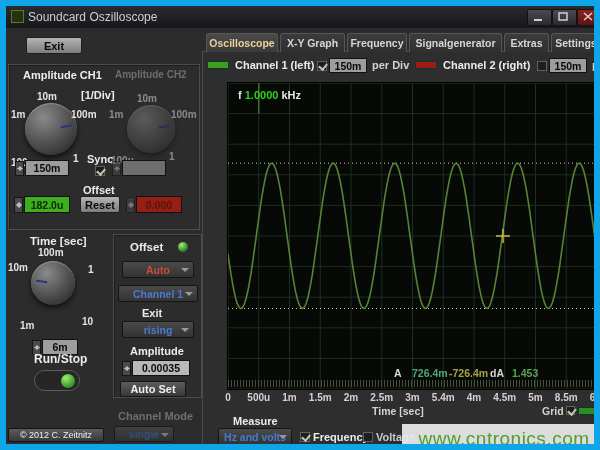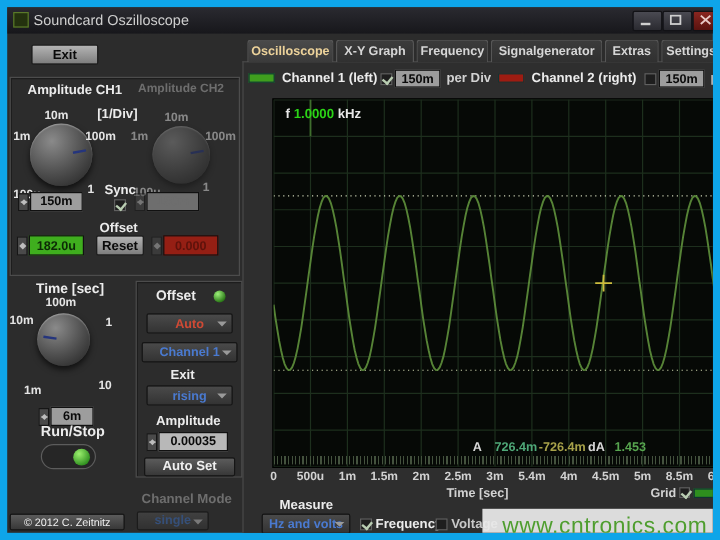--- a/index.html
+++ b/index.html
@@ -195,21 +195,21 @@
     <span class="dd abs" style="left:8px;top:26px;width:72px;height:17px;line-height:16px;color:#cf4a35;">Auto</span>
     <span class="dd abs" style="left:4px;top:50px;width:80px;height:17px;line-height:16px;">Channel 1</span>
     <span class="lbl abs" style="left:28px;top:72px;">Exit</span>
     <span class="dd abs" style="left:8px;top:86px;width:72px;height:17px;line-height:16px;">rising</span>
     <span class="lbl abs" style="left:16px;top:110px;">Amplitude</span>
     <span class="spin abs" style="left:8px;top:126px;height:15px;">
         <i class="up"></i>
         <i class="dn"></i>
       </span>
     <span class="field abs" style="left:18px;top:125px;width:58px;height:16px;line-height:15px;background:#b8b8b8;">0.00035</span>
-    <span class="darkbtn abs" style="left:6px;top:146px;width:76px;height:16px;line-height:15px;">Auto Set</span>
+    <span class="darkbtn abs" style="left:6px;top:146px;width:66px;height:16px;line-height:15px;">Auto Set</span>
   </div>
 
   <span class="lbl abs" style="left:28px;top:346px;font-size:12px;">Run/Stop</span>
   <div class="toggle abs" style="left:28px;top:364px;width:46px;height:21px;">
     <span class="dot"></span>
   </div>
 
   <span class="darkbtn abs" style="left:2px;top:422px;width:96px;height:14px;line-height:13px;font-size:9px;font-weight:normal;">© 2012   C. Zeitnitz V1.41</span>
   <span class="lbl dim abs" style="left:112px;top:404px;">Channel Mode</span>
   <span class="dd abs" style="left:108px;top:420px;width:60px;height:16px;line-height:15px;color:#3a5f9a;opacity:.7;">single</span>

